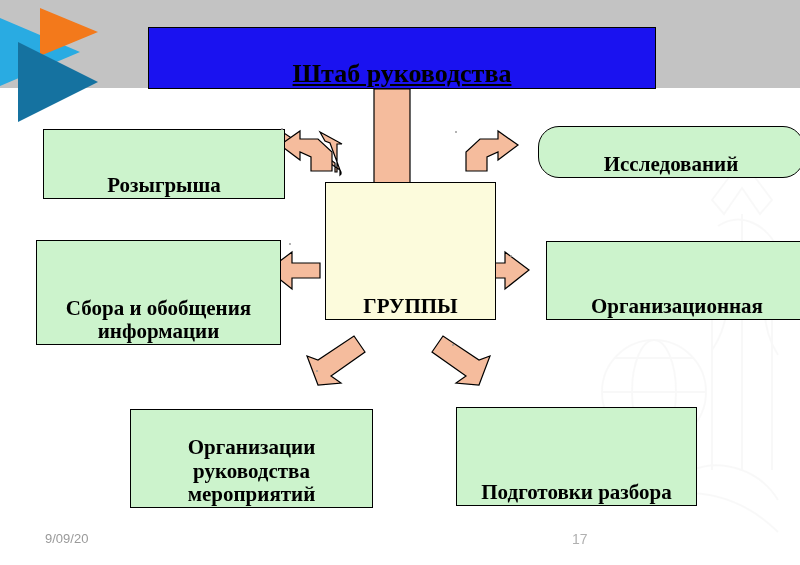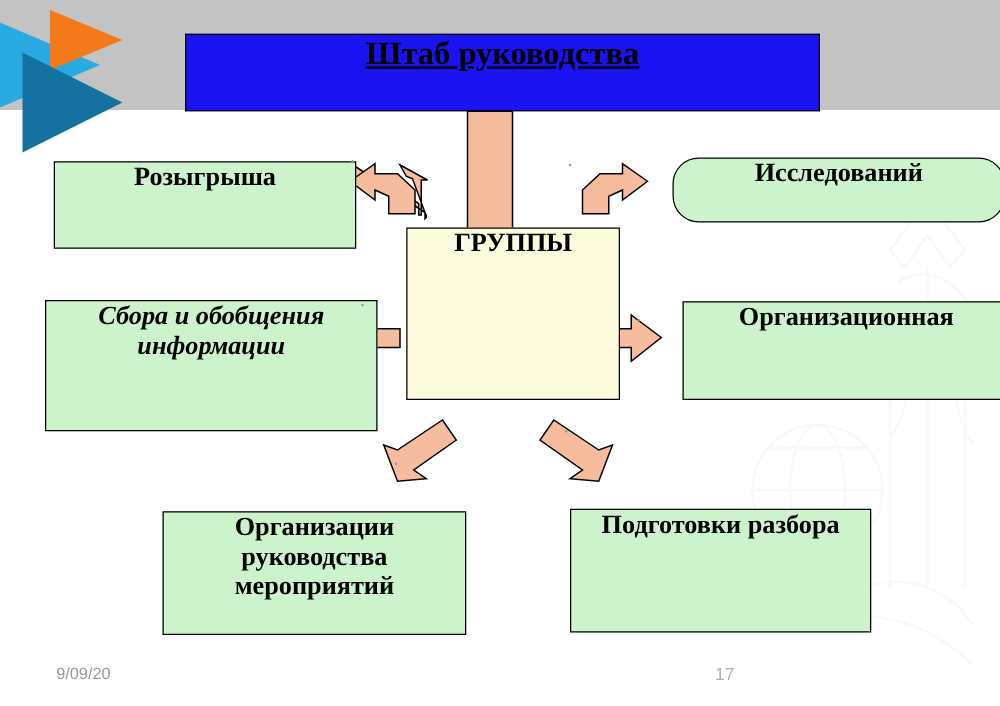--- a/index.html
+++ b/index.html
@@ -74,21 +74,21 @@
     opacity: 0.05;
     pointer-events: none;
   }
 
   
   .box {
     position: absolute;
     box-sizing: border-box;
     border: 1px solid #000000;
     display: flex;
-    align-items: flex-start;
+    align-items: flex-end;
     justify-content: center;
     text-align: center;
     font-weight: bold;
     color: #000000;
     line-height: 1.12;
   }
   .box-title {
     background: #1a12f0;
     left: 148px;
     top: 27px;
@@ -108,21 +108,21 @@
     background: #fcfbdc;
     left: 325px;
     top: 182px;
     width: 171px;
     height: 138px;
     font-size: 21px;
   }
 
   .box-rozygrysha     { left: 27px;  top: 129px; width: 242px; height: 70px; }
   .box-issledovanij   { left: 522px; top: 126px; width: 266px; height: 52px; border-radius: 21px; }
-  .box-sbora          { left: 20px;  top: 240px; width: 266px; height: 105px; font-style: italic; }
+  .box-sbora          { left: 20px;  top: 240px; width: 245px; height: 105px; }
   .box-organizacionnaya { left: 530px; top: 241px; width: 262px; height: 79px; }
   .box-prakt          { left: 114px; top: 409px; width: 243px; height: 99px; }
   .box-podgotovki     { left: 440px; top: 407px; width: 241px; height: 99px; }
 
   
   .arrows {
     position: absolute;
     left: 0;
     top: 0;
     width: 800px;

